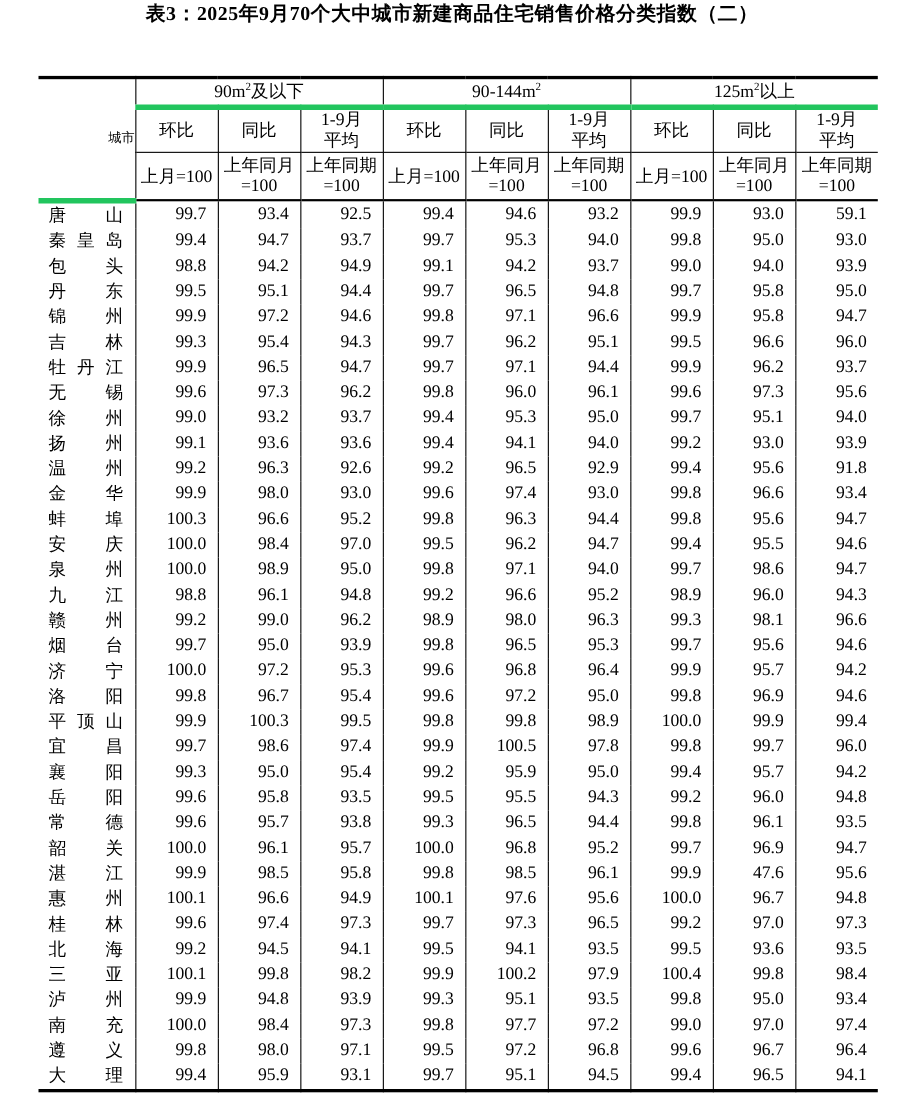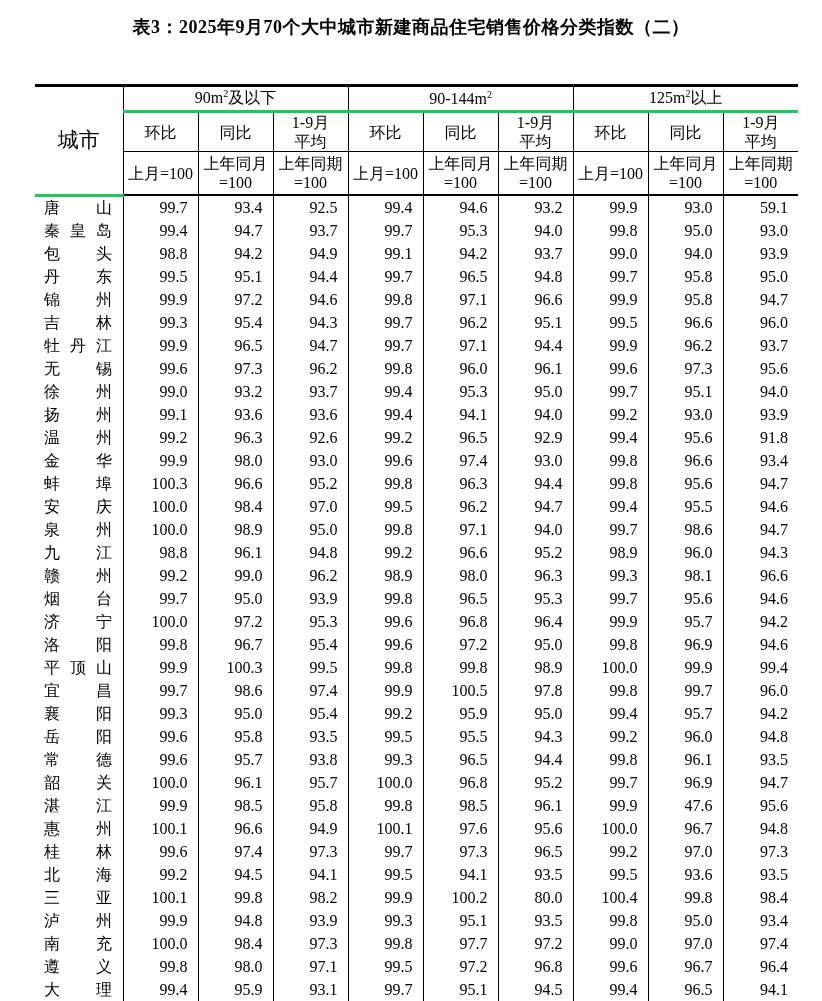--- a/index.html
+++ b/index.html
@@ -6,21 +6,20 @@
     margin: 0;
     padding: 0;
     background: #ffffff;
     width: 822px;
     height: 1001px;
     overflow: hidden;
     font-family: "Liberation Serif", "DejaVu Serif", serif;
     color: #000000;
   }
   .title {
-    margin-top: 15px;
     text-align: center;
     font-size: 18px;
     font-weight: bold;
     letter-spacing: 0.5px;
   }
   table.idx {
     border-collapse: collapse;
     table-layout: fixed;
     margin-left: 35px;
     margin-top: 45px;
@@ -32,28 +31,28 @@
   col.c-num  { width: 75px; }
   th, td {
     border-left: 1px solid #000;
     border-right: 1px solid #000;
     padding: 0;
     font-weight: normal;
     font-size: 16px;
     vertical-align: middle;
   }
   thead th { border-top: none; text-align: center; }
-  tr.r1 th { height: 23px; border-bottom: 3px solid #22c55e; margin-top: 28px; }
+  tr.r1 th { height: 23px; border-bottom: 5px solid #22c55e; margin-top: 28px; }
   tr.r2 th { height: 38px; border-bottom: 1px solid #000; line-height: 19px; white-space: pre-line; }
   tr.r3 th { height: 42px; border-bottom: 2px solid #000; line-height: 19px; white-space: pre-line; }
   th.city-th {
     border-left: none;
     border-bottom: 2px solid #000;
-    text-align: center;
-    font-size: 21px;
+    text-align: right;
+    font-size: 12px;
   }
   sup { font-size: 10px; }
   tbody td { border-top: none; border-bottom: none; height: 23px; }
   tbody td:first-child { border-left: none; padding-left: 9px; }
   tr > *:last-child { border-right: none; }
   td.num-cell { text-align: right; padding-right: 10px; }
   span.city {
     display: inline-block;
     width: 68px;
     text-align: justify;
@@ -479,21 +478,21 @@
         <td class="num-cell">93.6</td>
         <td class="num-cell">93.5</td>
       </tr>
       <tr>
         <td><span class="city">三亚</span></td>
         <td class="num-cell">100.1</td>
         <td class="num-cell">99.8</td>
         <td class="num-cell">98.2</td>
         <td class="num-cell">99.9</td>
         <td class="num-cell">100.2</td>
-        <td class="num-cell">80.0</td>
+        <td class="num-cell">97.9</td>
         <td class="num-cell">100.4</td>
         <td class="num-cell">99.8</td>
         <td class="num-cell">98.4</td>
       </tr>
       <tr>
         <td><span class="city">泸州</span></td>
         <td class="num-cell">99.9</td>
         <td class="num-cell">94.8</td>
         <td class="num-cell">93.9</td>
         <td class="num-cell">99.3</td>

